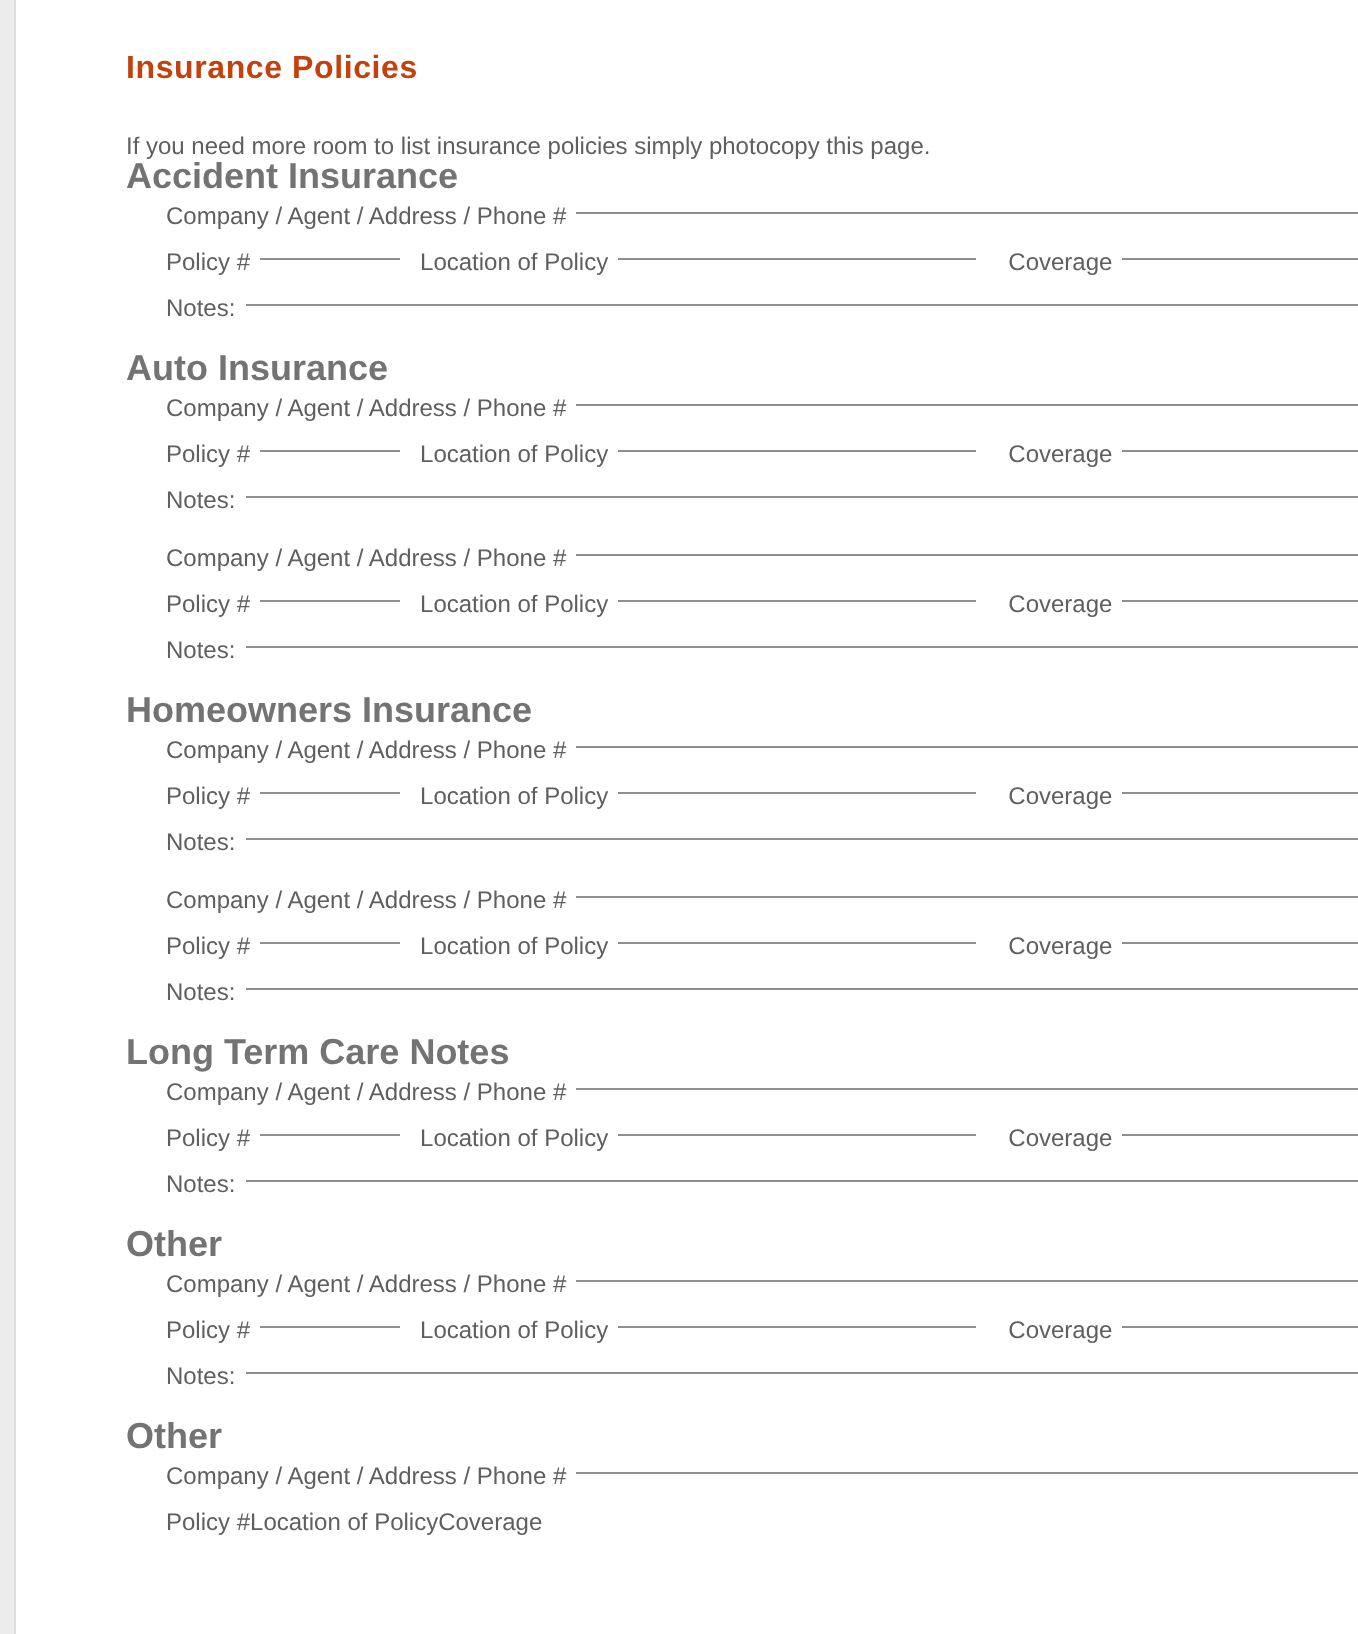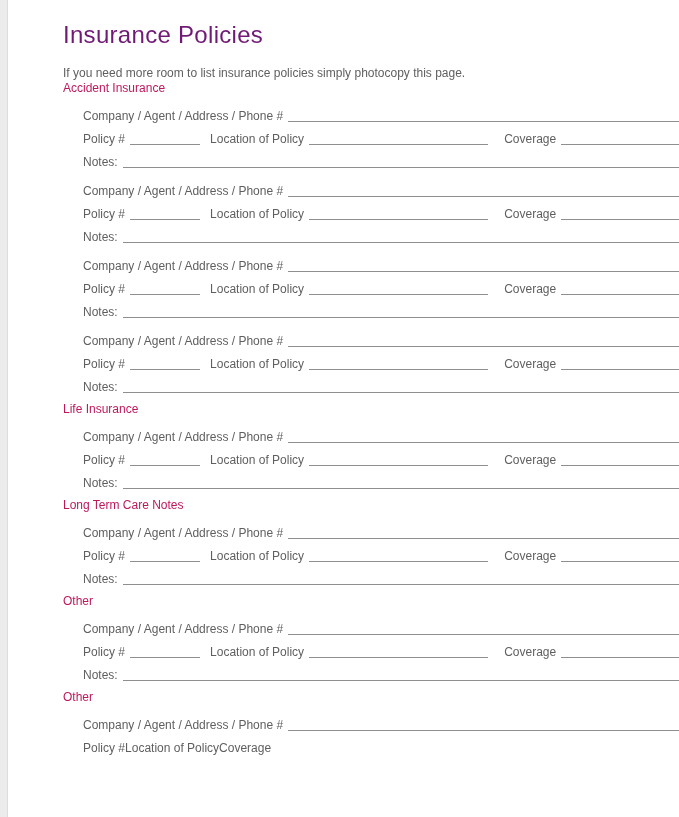--- a/index.html
+++ b/index.html
@@ -15,45 +15,45 @@
     width: 8px; height: 817px;
     background: #ececec;
     border-right: 1px solid #dddddd;
   }
   main {
     position: absolute;
     left: 63px; top: 24px;
     width: 616px;
   }
   h1.page-title {
-    font-size: 24px;
+    font-size: 16px;
     line-height: 22px;
-    font-weight: 400;
+    font-weight: 700;
     letter-spacing: 0.3px;
-    color: #701a75;
+    color: #c2410c;
     margin-bottom: 20px;
   }
   p.page-subtitle {
     font-size: 12px;
     line-height: 14px;
     color: #5f5f5f;
     margin-bottom: 0;
   }
   section.policy-section { margin-bottom: 6px; }
   h2.sec-title {
-    font-size: 12px;
+    font-size: 18px;
     line-height: 16px;
-    font-weight: 400;
-    color: #be185d;
+    font-weight: 700;
+    color: #737373;
     margin-bottom: 5px;
   }
   .rows { padding-left: 20px; }
   .row {
     display: flex;
-    align-items: flex-end;
+    align-items: flex-start;
     height: 23px;
     white-space: nowrap;
   }
   .lbl {
     font-size: 12px;
     line-height: 15px;
     color: #5f5f5f;
   }
   .line {
     display: inline-block;
@@ -92,84 +92,85 @@
         <span class="line flex-cov"></span>
       </div>
       <div class="row">
         <span class="lbl">Notes:</span>
         <span class="line flex"></span>
       </div>
     </div>
   </section>
 
   <section class="policy-section">
-    <div class="rows">
-      <div class="row">
-        <span class="lbl">Company / Agent / Address / Phone #</span>
-        <span class="line flex"></span>
-      </div>
-      <div class="row">
-        <span class="lbl">Policy #</span>
-        <span class="line w-policy"></span>
-        <span class="lbl">Location of Policy</span>
-        <span class="line flex-loc"></span>
-        <span class="lbl">Coverage</span>
-        <span class="line flex-cov"></span>
-      </div>
-      <div class="row">
-        <span class="lbl">Notes:</span>
-        <span class="line flex"></span>
-      </div>
-    </div>
-  </section>
-
-  <section class="policy-section">
-    <div class="rows">
-      <div class="row">
-        <span class="lbl">Company / Agent / Address / Phone #</span>
-        <span class="line flex"></span>
-      </div>
-      <div class="row">
-        <span class="lbl">Policy #</span>
-        <span class="line w-policy"></span>
-        <span class="lbl">Location of Policy</span>
-        <span class="line flex-loc"></span>
-        <span class="lbl">Coverage</span>
-        <span class="line flex-cov"></span>
-      </div>
-      <div class="row">
-        <span class="lbl">Notes:</span>
-        <span class="line flex"></span>
-      </div>
-    </div>
-  </section>
-
-  <section class="policy-section">
-    <div class="rows">
-      <div class="row">
-        <span class="lbl">Company / Agent / Address / Phone #</span>
-        <span class="line flex"></span>
-      </div>
-      <div class="row">
-        <span class="lbl">Policy #</span>
-        <span class="line w-policy"></span>
-        <span class="lbl">Location of Policy</span>
-        <span class="line flex-loc"></span>
-        <span class="lbl">Coverage</span>
-        <span class="line flex-cov"></span>
-      </div>
-      <div class="row">
-        <span class="lbl">Notes:</span>
-        <span class="line flex"></span>
-      </div>
-    </div>
-  </section>
-
-  <section class="policy-section">
-    <h2 class="sec-title">Life Insurance</h2>
+    <h2 class="sec-title">Auto Insurance</h2>
+    <div class="rows">
+      <div class="row">
+        <span class="lbl">Company / Agent / Address / Phone #</span>
+        <span class="line flex"></span>
+      </div>
+      <div class="row">
+        <span class="lbl">Policy #</span>
+        <span class="line w-policy"></span>
+        <span class="lbl">Location of Policy</span>
+        <span class="line flex-loc"></span>
+        <span class="lbl">Coverage</span>
+        <span class="line flex-cov"></span>
+      </div>
+      <div class="row">
+        <span class="lbl">Notes:</span>
+        <span class="line flex"></span>
+      </div>
+    </div>
+  </section>
+
+  <section class="policy-section">
+    <div class="rows">
+      <div class="row">
+        <span class="lbl">Company / Agent / Address / Phone #</span>
+        <span class="line flex"></span>
+      </div>
+      <div class="row">
+        <span class="lbl">Policy #</span>
+        <span class="line w-policy"></span>
+        <span class="lbl">Location of Policy</span>
+        <span class="line flex-loc"></span>
+        <span class="lbl">Coverage</span>
+        <span class="line flex-cov"></span>
+      </div>
+      <div class="row">
+        <span class="lbl">Notes:</span>
+        <span class="line flex"></span>
+      </div>
+    </div>
+  </section>
+
+  <section class="policy-section">
+    <h2 class="sec-title">Homeowners Insurance</h2>
+    <div class="rows">
+      <div class="row">
+        <span class="lbl">Company / Agent / Address / Phone #</span>
+        <span class="line flex"></span>
+      </div>
+      <div class="row">
+        <span class="lbl">Policy #</span>
+        <span class="line w-policy"></span>
+        <span class="lbl">Location of Policy</span>
+        <span class="line flex-loc"></span>
+        <span class="lbl">Coverage</span>
+        <span class="line flex-cov"></span>
+      </div>
+      <div class="row">
+        <span class="lbl">Notes:</span>
+        <span class="line flex"></span>
+      </div>
+    </div>
+  </section>
+
+  <section class="policy-section">
     <div class="rows">
       <div class="row">
         <span class="lbl">Company / Agent / Address / Phone #</span>
         <span class="line flex"></span>
       </div>
       <div class="row">
         <span class="lbl">Policy #</span>
         <span class="line w-policy"></span>
         <span class="lbl">Location of Policy</span>
         <span class="line flex-loc"></span>

